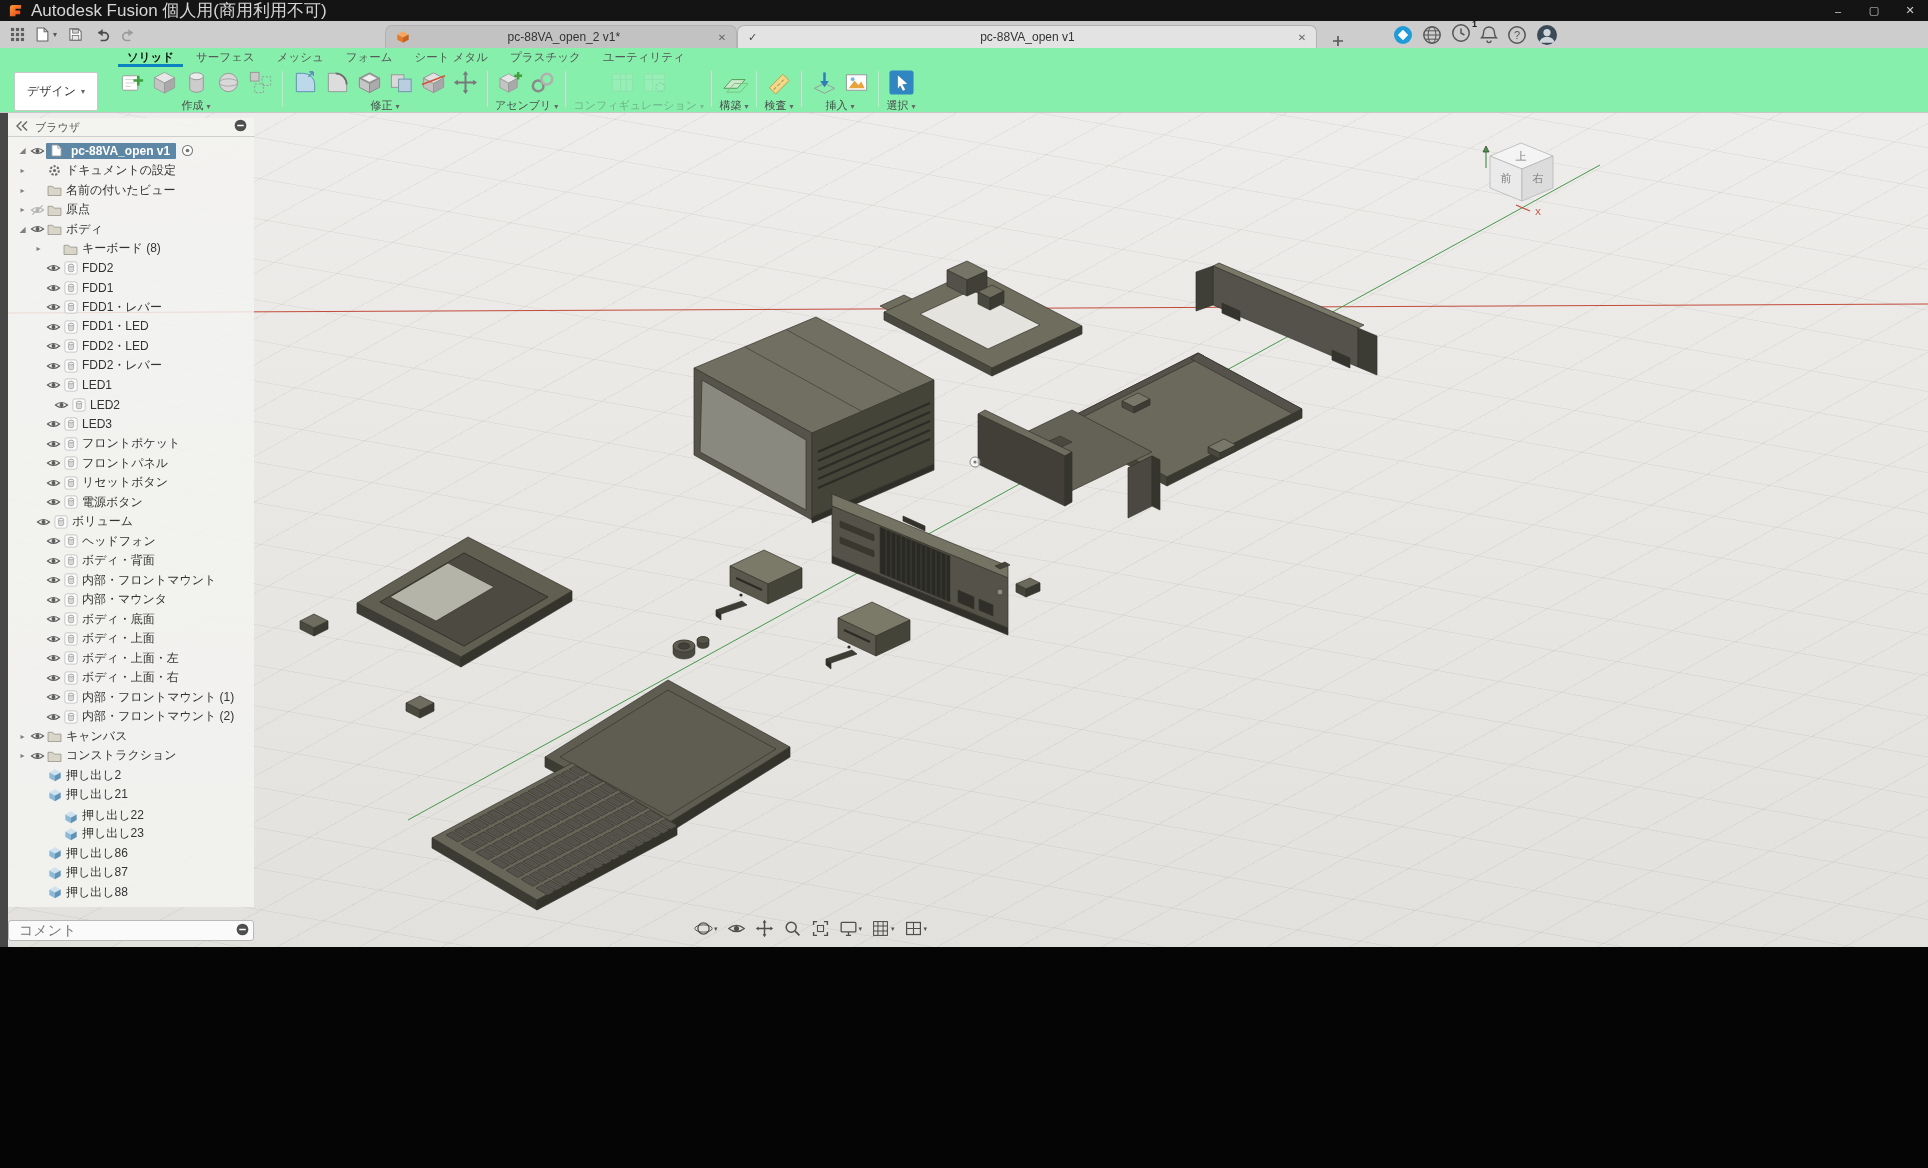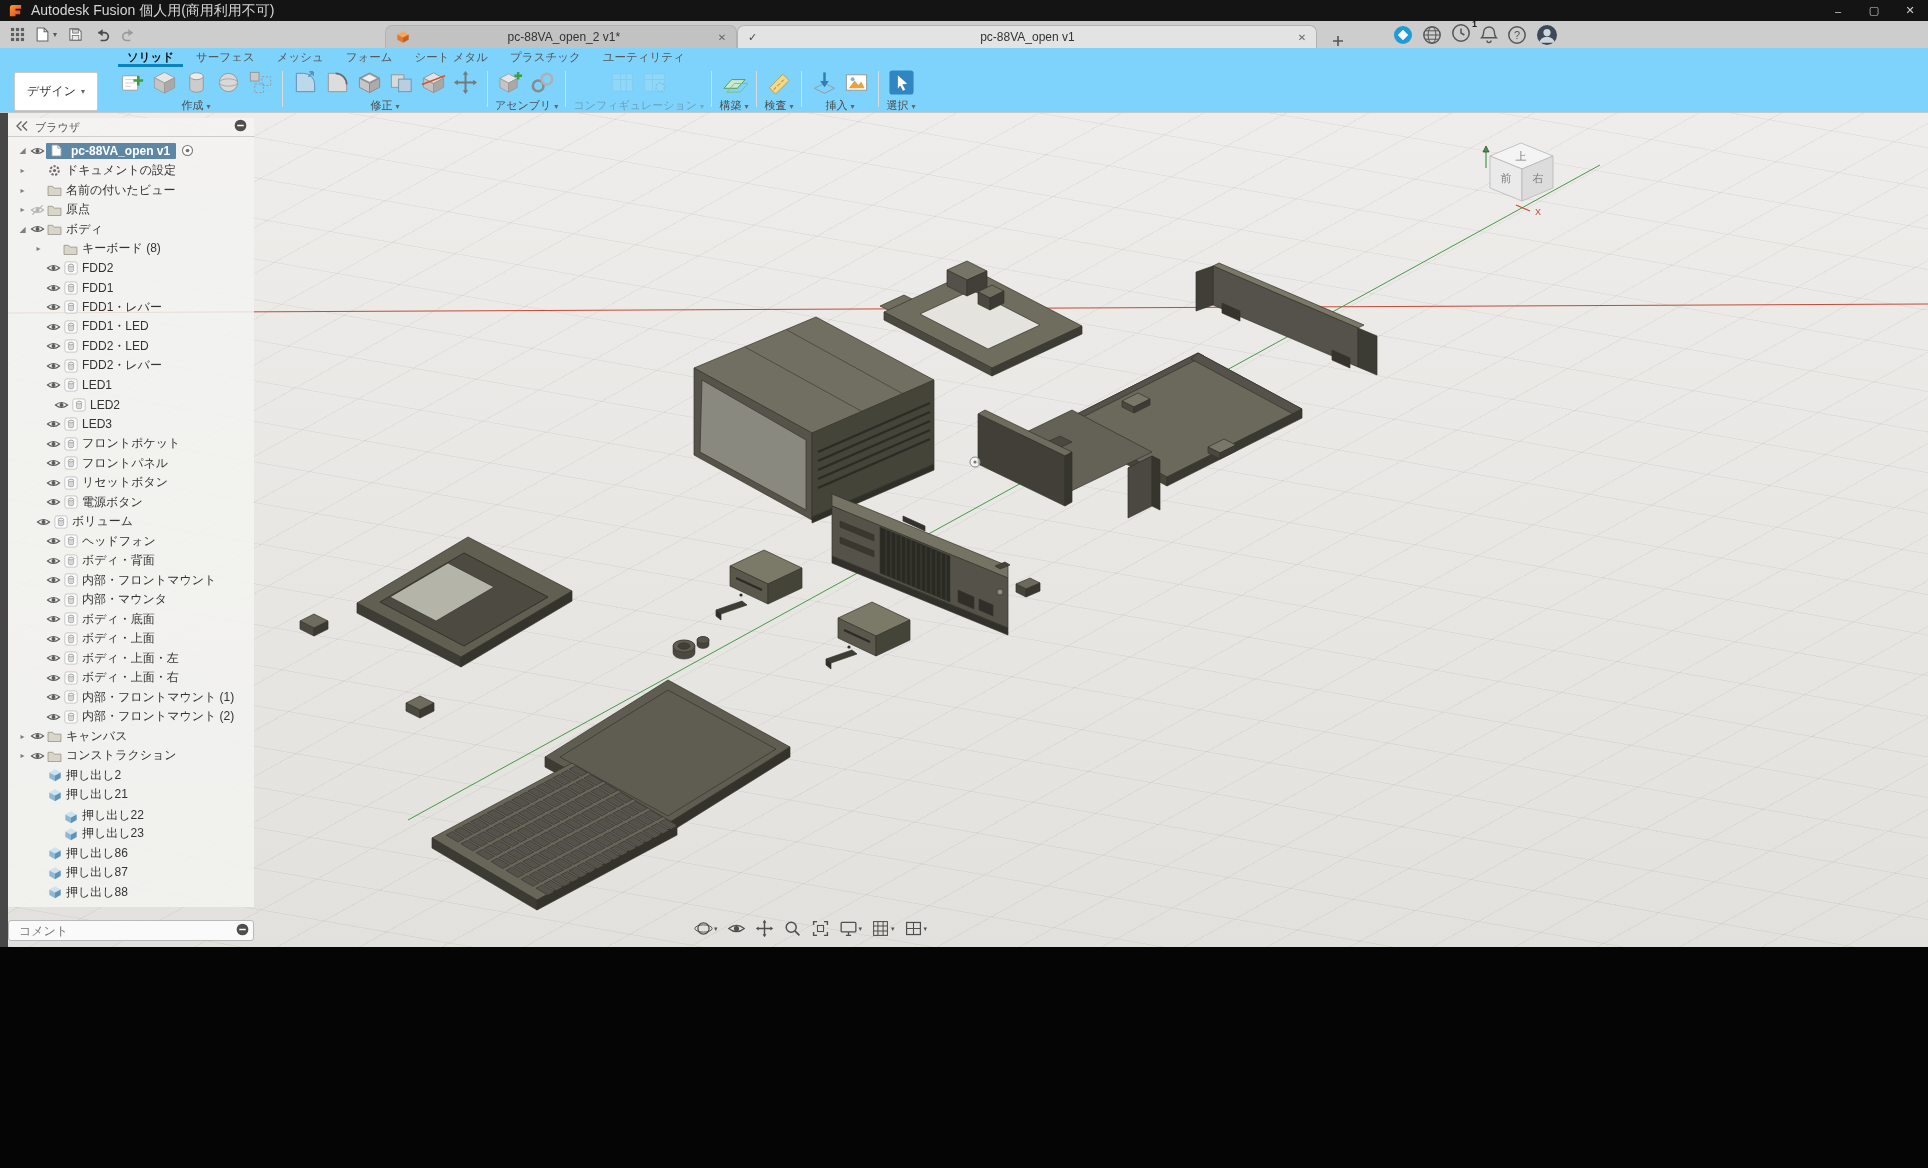--- a/index.html
+++ b/index.html
@@ -3,21 +3,21 @@
 <meta charset="utf-8">
 <style>
   html,body{margin:0;padding:0;}
   body{width:1928px;height:1168px;position:relative;overflow:hidden;background:#050505;
        font-family:"Liberation Sans","DejaVu Sans",sans-serif;-webkit-font-smoothing:antialiased;}
   .app{position:absolute;inset:0;}
 
   
   .titlebar{position:absolute;top:0;left:0;right:0;height:21px;background:#141414;display:flex;align-items:center;padding-left:8px;z-index:50;}
   .logo{display:flex;align-items:center;}
-  .title{color:#d6d6d6;font-size:14px;margin-left:8px;}
+  .title{color:#d6d6d6;font-size:17px;margin-left:8px;}
   .wincontrols{margin-left:auto;display:flex;height:100%;}
   .wc{width:36px;height:100%;color:#cfcfcf;font-size:11px;display:flex;align-items:center;justify-content:center;}
 
   
   .tabbar{position:absolute;top:21px;left:0;right:0;height:27px;background:#cdcdcd;display:flex;align-items:center;z-index:50;}
   .qa{display:flex;align-items:center;gap:11px;padding:0 10px;}
   .qbtn{display:flex;align-items:center;}
   .qcaret{font-size:8px;color:#555;margin-left:-7px;}
   .disabled{opacity:.38;}
   .doctabs{display:flex;align-items:flex-end;height:100%;margin-left:238px;}
@@ -25,21 +25,21 @@
   .dtab.active{background:#e3e3e3;width:580px;}
   .dtlabel{font-size:12px;color:#333;flex:1;text-align:center;white-space:nowrap;overflow:hidden;}
   .dtclose{font-size:10px;color:#666;}
   .dtcheck{font-size:11px;color:#444;}
   .newtab{margin-left:14px;display:flex;align-items:center;}
   .topright{margin-left:auto;display:flex;align-items:center;gap:9px;padding-right:370px;}
   .tr-wrap{position:relative;display:flex;align-items:center;}
   .badge{position:absolute;top:-4px;right:-6px;font-style:normal;font-size:9px;color:#1a1a1a;font-weight:bold;}
 
   
-  .ribbon{position:absolute;top:48px;left:0;right:0;height:64px;background:#7dd3fc;border-bottom:1px solid #c7c7c7;z-index:50;}
+  .ribbon{position:absolute;top:48px;left:0;right:0;height:64px;background:#86efac;border-bottom:1px solid #c7c7c7;z-index:50;}
   .ribbon-tabs{position:absolute;left:118px;top:0;height:19px;display:flex;gap:4px;align-items:flex-end;}
   .rtab{font-size:11.5px;color:#555;padding:2px 9px 2px;white-space:nowrap;}
   .rtab.active{color:#0d0d0d;font-weight:bold;box-shadow:inset 0 -3px 0 #0a84c1;}
   .design-box{position:absolute;left:14px;top:24px;width:82px;height:37px;background:#ffffff;border:1px solid #c9c9c9;border-radius:2px;display:flex;align-items:center;justify-content:center;font-size:12px;color:#333;gap:5px;}
   .ribbon-groups{position:absolute;left:112px;top:19px;bottom:1px;display:flex;align-items:stretch;}
   .rgroup{display:flex;flex-direction:column;align-items:center;padding:0 5px;}
   .rgroup.disabled .ribtn{opacity:.42;}
   .ricons{display:flex;align-items:center;gap:2px;height:32px;}
   .ribtn{width:30px;height:30px;display:flex;align-items:center;justify-content:center;}
   .ribtn svg{width:27px;height:27px;}
@@ -75,21 +75,21 @@
   .teye{width:17px;flex:none;display:flex;justify-content:center;}
   .tico{width:17px;flex:none;display:flex;justify-content:center;}
   .tlabel{margin-left:3px;}
   .root-row{height:21px;margin-top:3px;padding-left:8px;}
   .rootsel{display:flex;align-items:center;background:#5e87a5;color:#fff;padding:1px 6px 1px 2px;gap:3px;border-radius:1px;}
   .rootsel .tlabel{font-weight:bold;}
   .ttarget{margin-left:5px;display:flex;}
 
   
   .commentbox{position:absolute;left:8px;top:920px;width:246px;height:21px;background:rgba(252,252,252,.92);border:1px solid #b9b9b9;border-radius:3px;display:flex;align-items:center;padding:0 4px 0 8px;z-index:40;box-sizing:border-box;}
-  .commentbox input{border:none;outline:none;background:transparent;flex:1;font-size:12px;color:#333;font-family:Liberation Sans, sans-serif;}
+  .commentbox input{border:none;outline:none;background:transparent;flex:1;font-size:14px;color:#333;font-family:Liberation Serif, serif;}
   .navbar{position:absolute;left:693px;top:918px;display:flex;align-items:center;gap:7px;z-index:40;}
   .nbtn{display:flex;align-items:center;padding:1px;}
   .ncaret{font-size:7px;color:#555;margin-left:1px;}
   .blackbar{position:absolute;left:0;right:0;bottom:0;height:221px;background:#050505;z-index:45;}
 </style>
 </head>
 <body>
 
 <div class="app">
 

